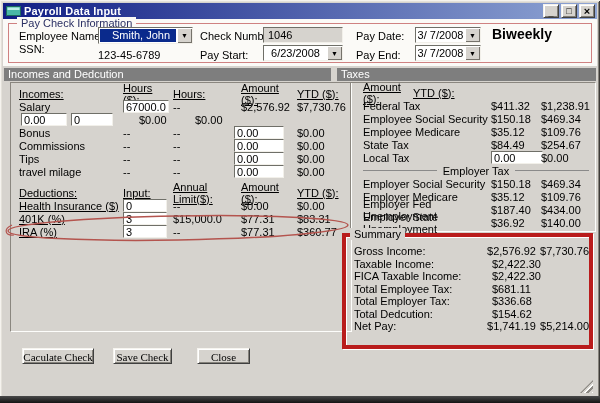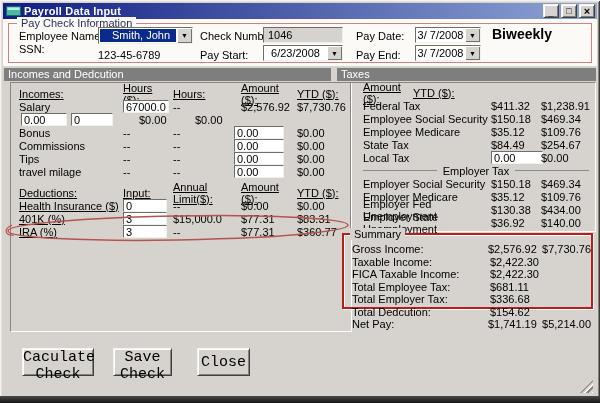--- a/index.html
+++ b/index.html
@@ -50,29 +50,29 @@
   .padA{padding-left:7px;box-sizing:border-box;}
   .u{text-decoration:underline;}
   .w42{width:42px;} .w44{width:44px;} .w46{width:46px;} .w50{width:50px;} .w52{width:52px;}
   .gap{height:8px;}
   .trow{display:flex;align-items:center;height:13px;}
   .t1{width:128px;} .t2{width:50px;} .t3{flex:1;}
   .tdivider{display:flex;align-items:center;height:13px;}
   .tdivider .dline{flex:1;height:1px;background:#8a8a8a;}
   .tdivider .dtext{margin:0 6px;}
   
-  .sum-frame{position:absolute;left:342px;top:233px;width:251px;height:76px;border:2px solid #b91c1c;
+  .sum-frame{position:absolute;left:342px;top:233px;width:251px;height:116px;border:4px solid #b91c1c;
     box-shadow:inset 1px 1px 0 #fff, 1px 1px 0 #fff;box-sizing:border-box;padding:8px 0 0 8px;}
   .sumlabel{position:absolute;left:350px;top:228px;background:#d6d3ce;padding:0 4px;}
   .srow{display:flex;align-items:center;height:12.5px;}
   .s1{width:138px;} .s2{width:55px;} .s3{flex:1;}
   
-  .btn{position:absolute;height:28px;background:#d6d3ce;border:1px solid;appearance:none;
+  .btn{position:absolute;height:16px;background:#d6d3ce;border:1px solid;appearance:none;
     border-color:#f6f4ef #3f3f3f #3f3f3f #f6f4ef;box-shadow:inset 1px 1px 0 #fff, inset -1px -1px 0 #85827b;
-    font-family:Liberation Mono, monospace;font-size:15px;text-align:center;line-height:17px;padding:0;cursor:default;}
+    font-family:Liberation Serif, serif;font-size:11px;text-align:center;line-height:17px;padding:0;cursor:default;}
   
   .annotation-svg{position:absolute;left:2px;top:211px;pointer-events:none;z-index:5;}
   
   .grip{position:absolute;right:7px;bottom:10px;width:13px;height:13px;
     background:repeating-linear-gradient(135deg,#d6d3ce 0 2px,#fdfdfb 2px 3px,#8d8a84 3px 5px);
     clip-path:polygon(100% 0,100% 100%,0 100%);}
   .bottom-band{position:absolute;left:0;right:0;bottom:0;height:7px;background:linear-gradient(#4a4a4a,#141414);}
 </style>
 </head>
 <body>
@@ -271,21 +271,21 @@
       <span class="t2">$150.18</span>
       <span class="t3">$469.34</span>
     </div>
     <div class="trow">
       <span class="t1">Employer Medicare</span>
       <span class="t2">$35.12</span>
       <span class="t3">$109.76</span>
     </div>
     <div class="trow">
       <span class="t1">Employer Fed Unemployment</span>
-      <span class="t2">$130.38</span>
+      <span class="t2">$187.40</span>
       <span class="t3">$434.00</span>
     </div>
     <div class="trow">
       <span class="t1">Employer State Unemployment</span>
       <span class="t2">$36.92</span>
       <span class="t3">$140.00</span>
     </div>
   </div>
 
   <div class="sum-frame">

